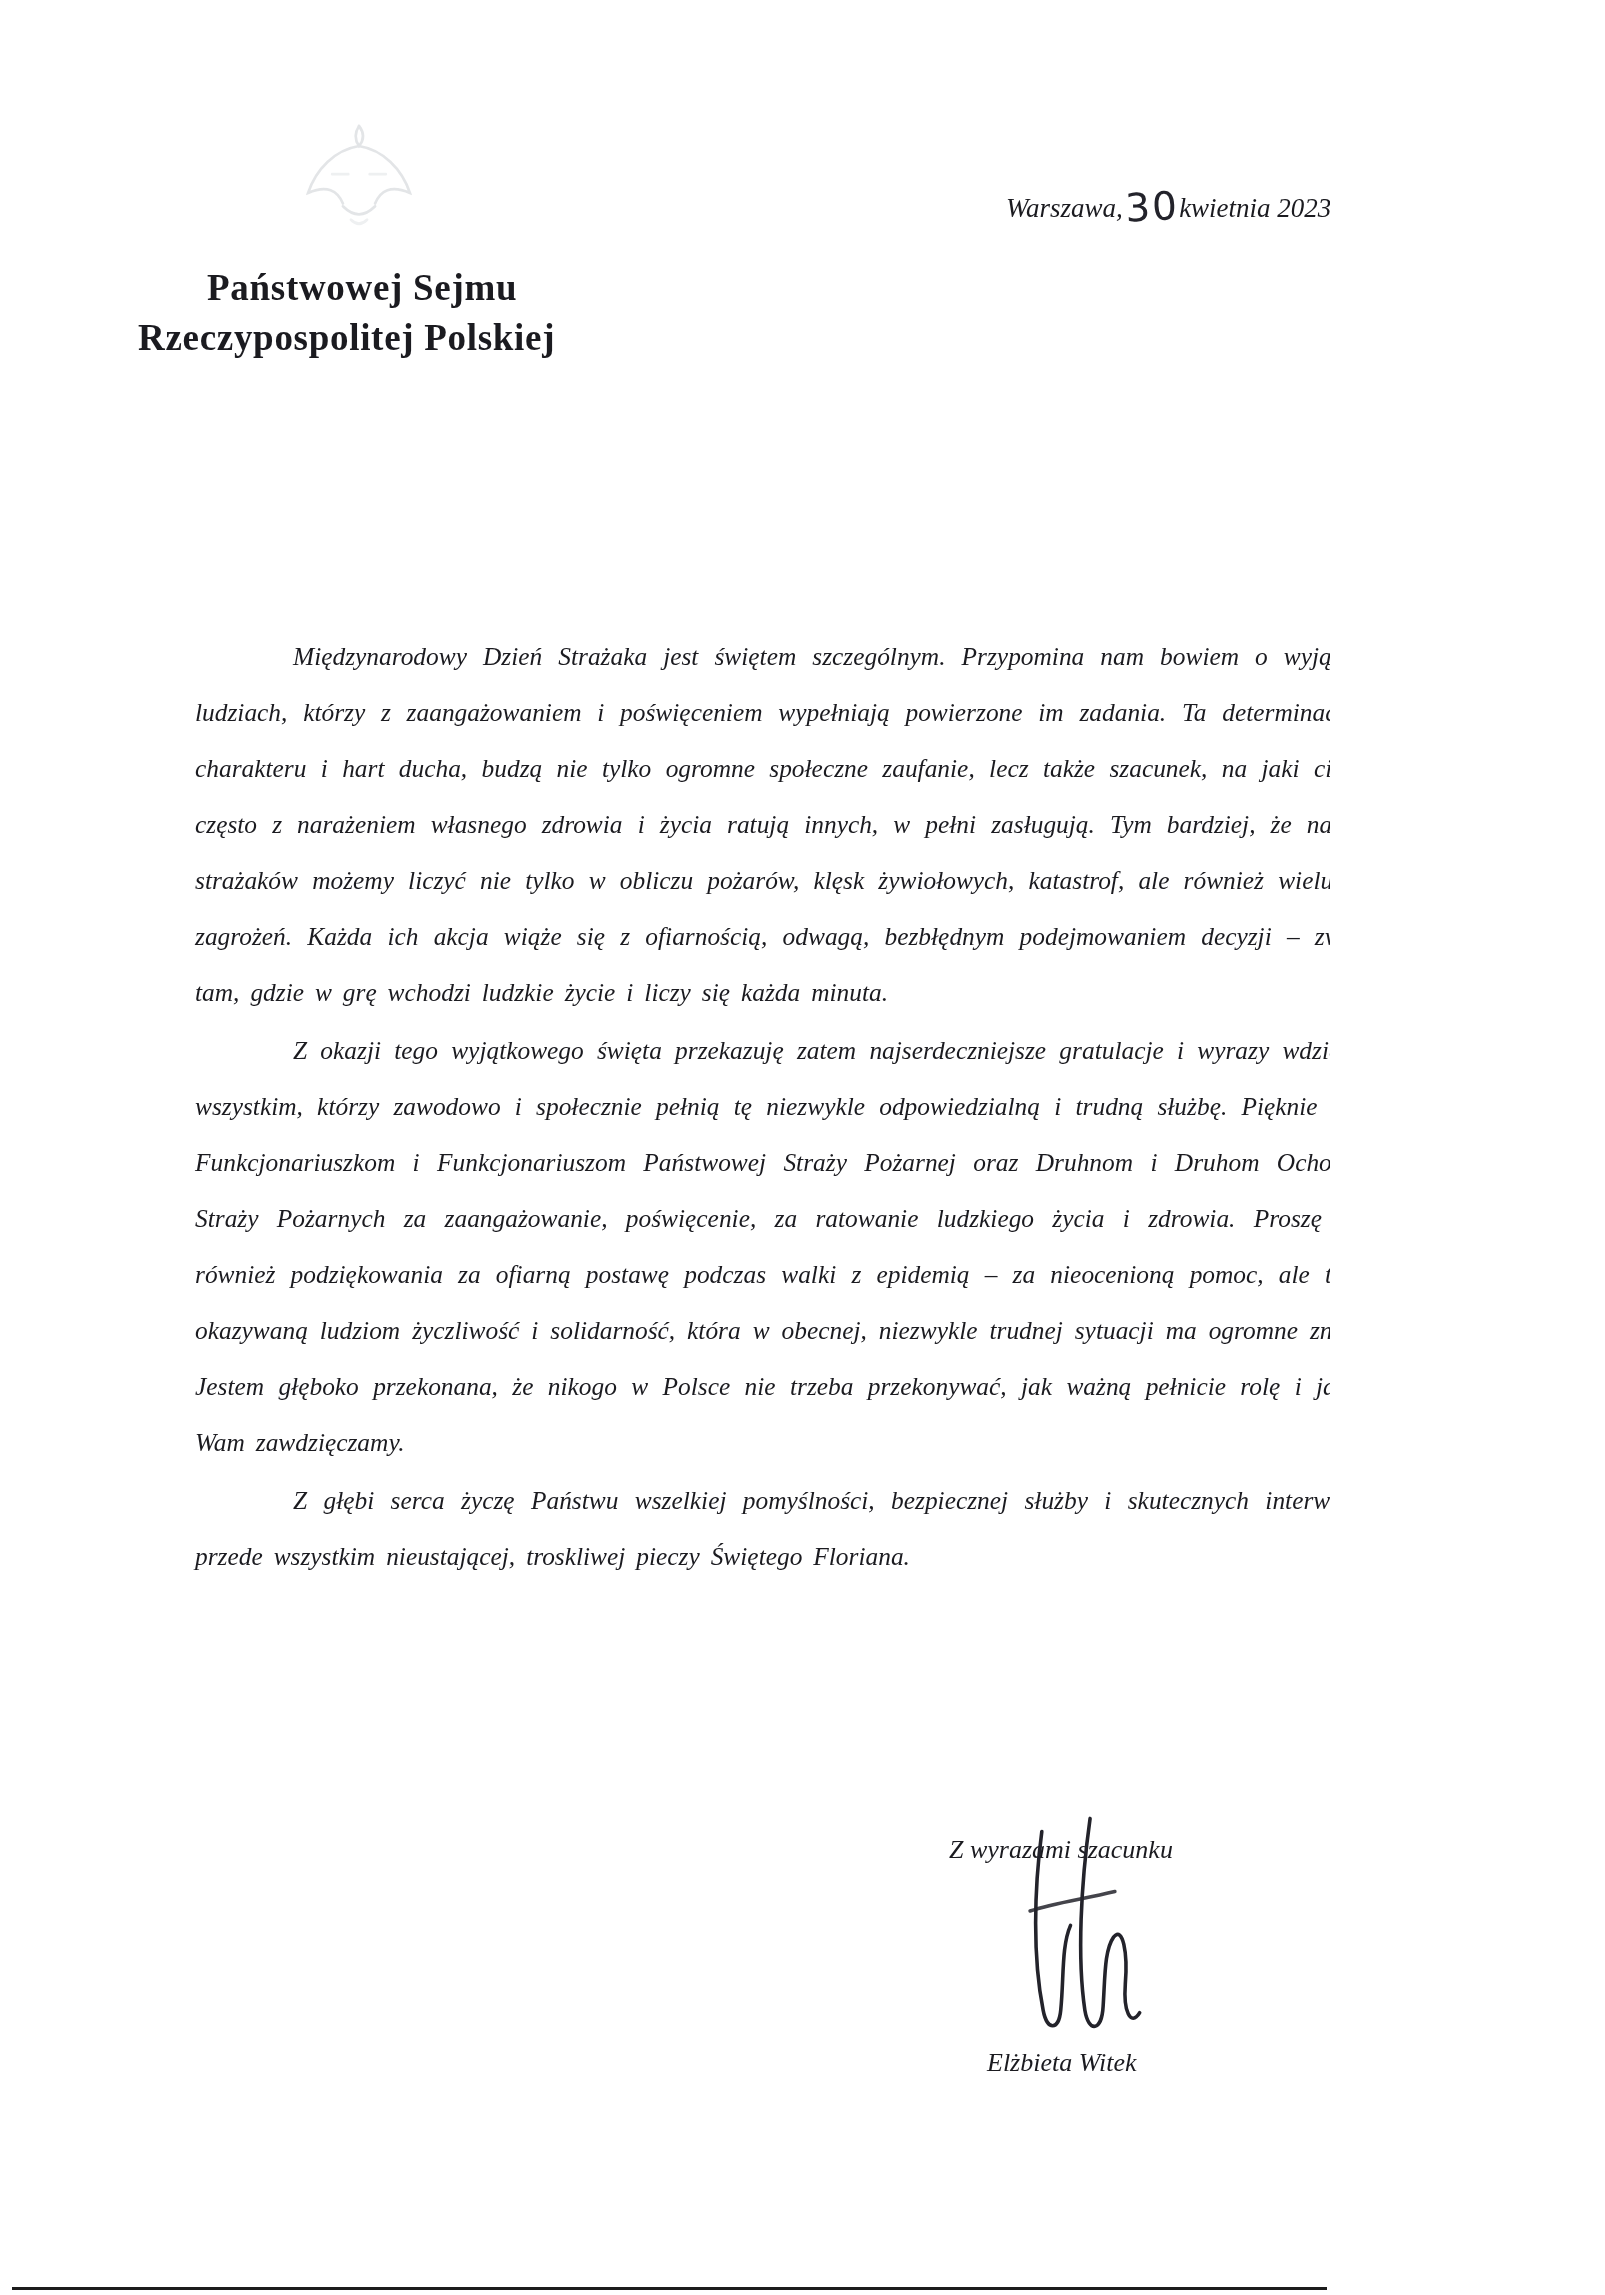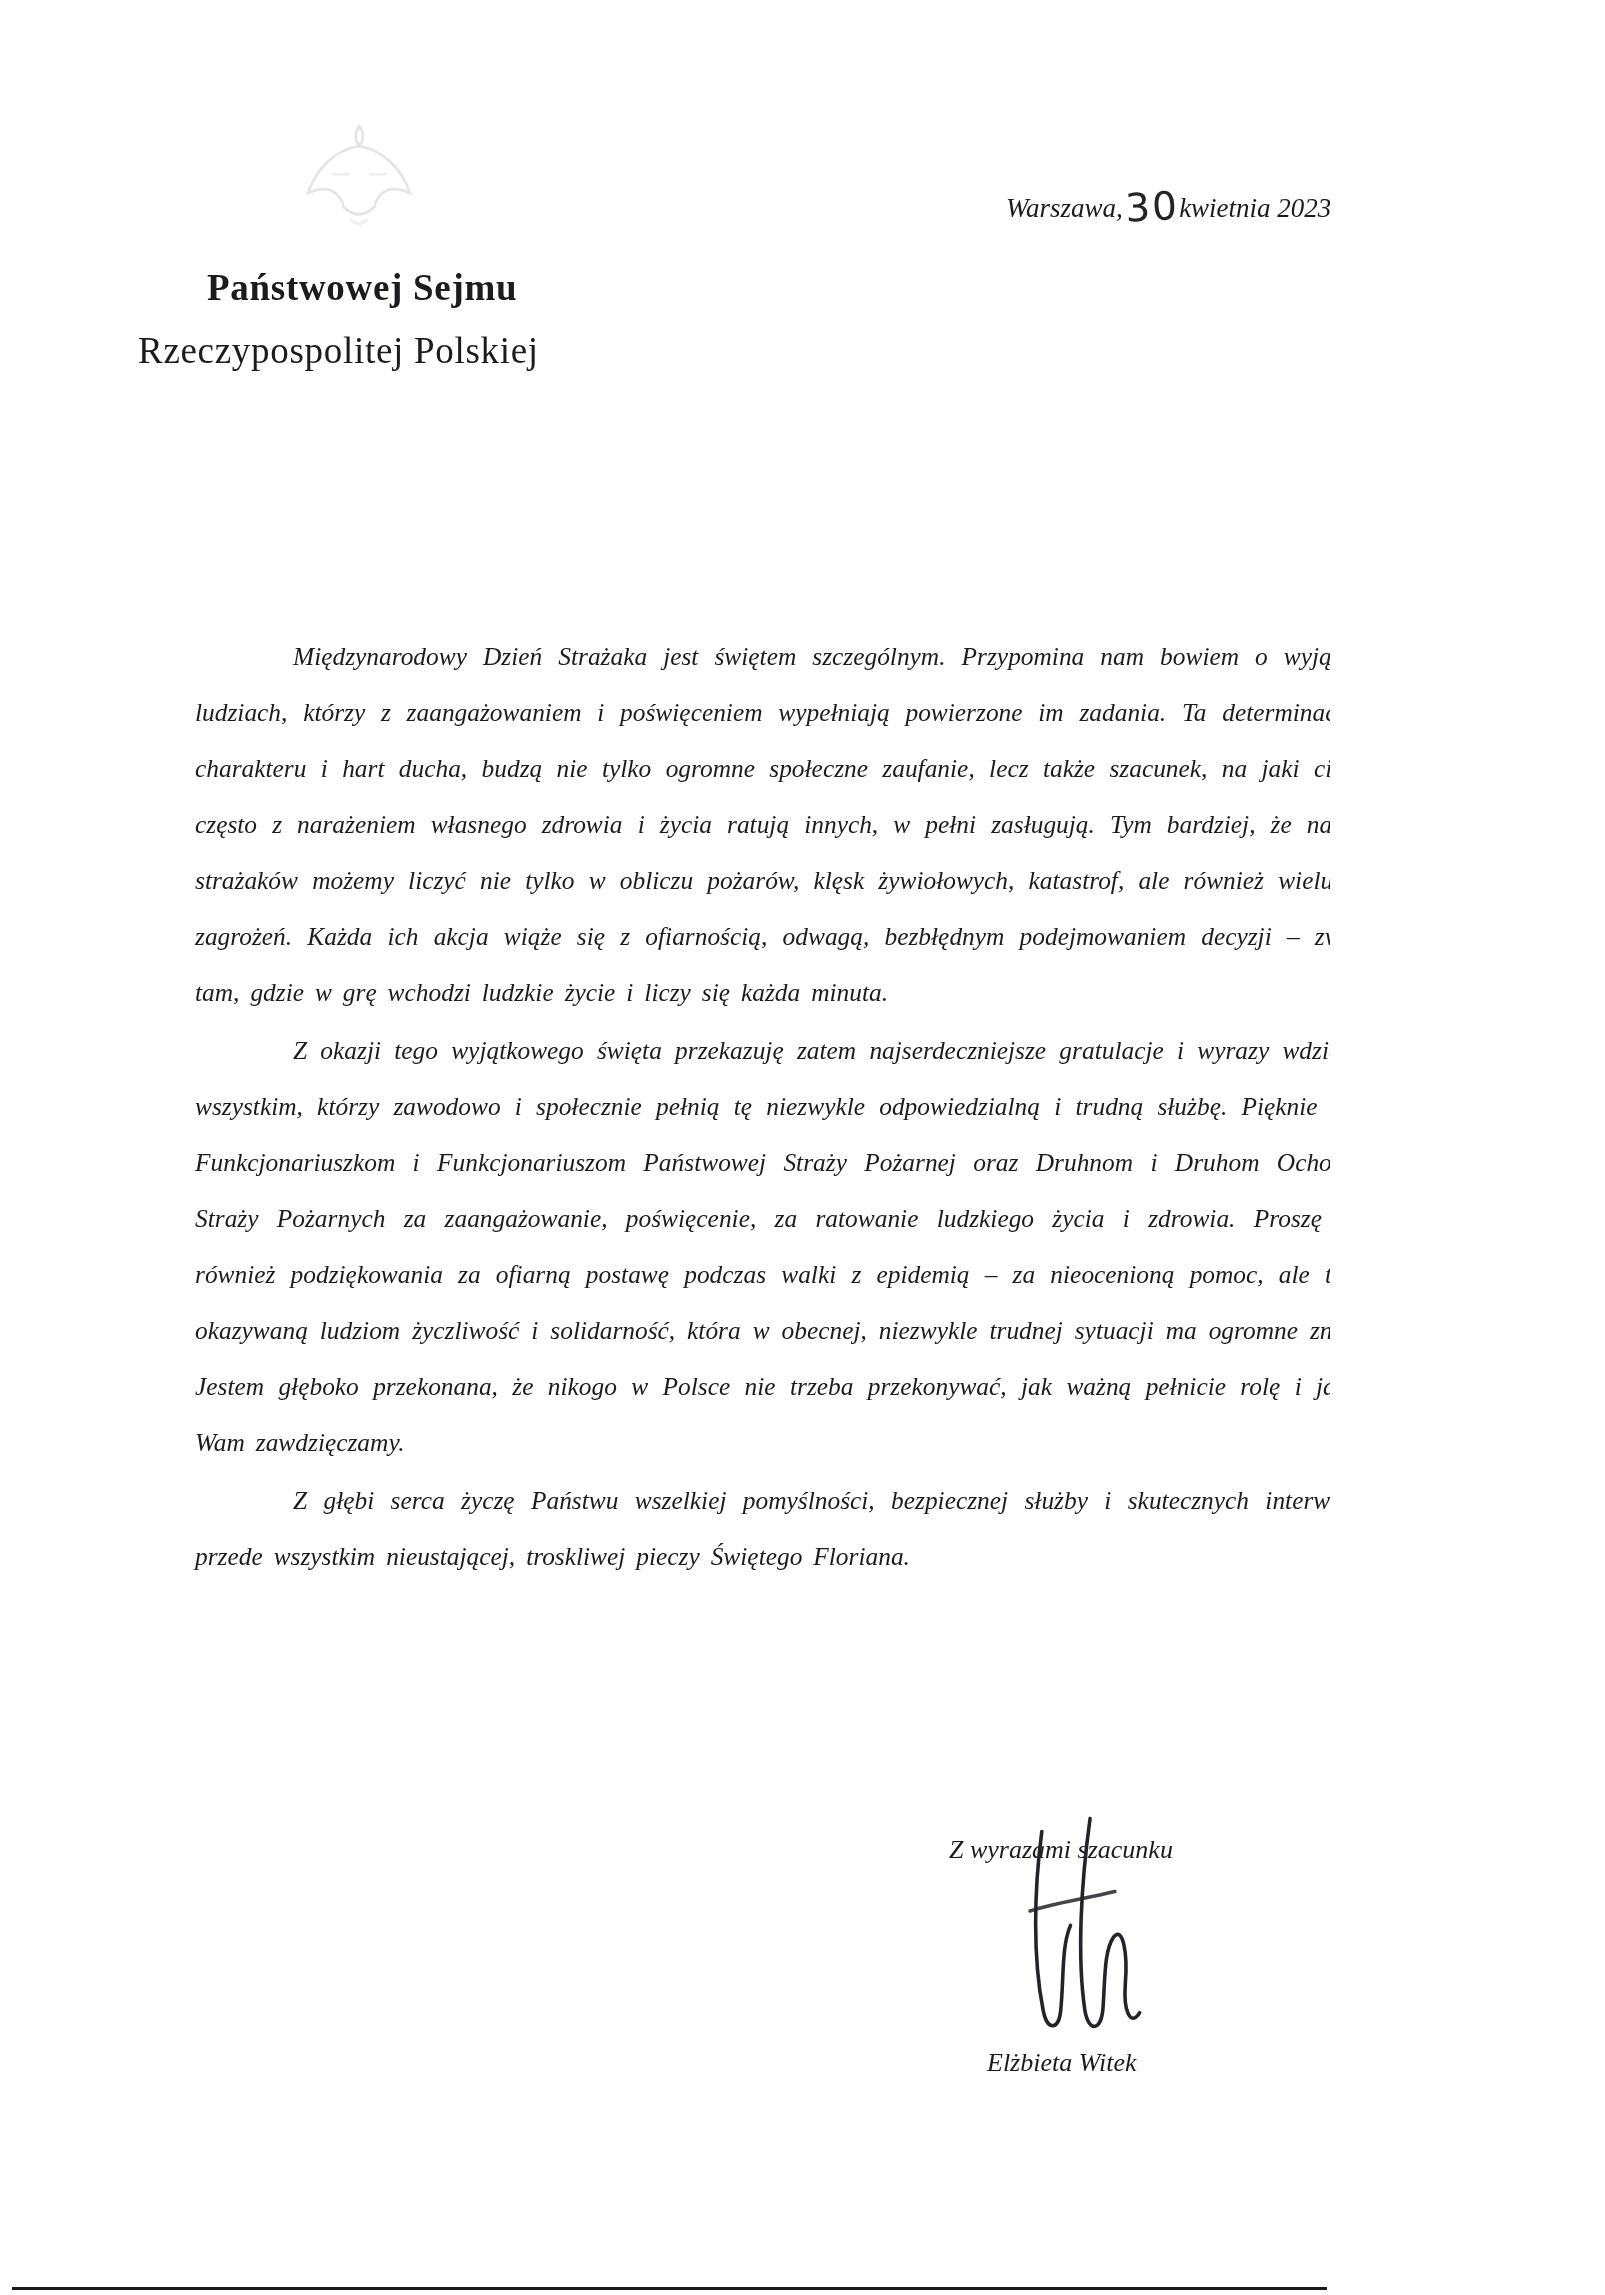--- a/index.html
+++ b/index.html
@@ -46,23 +46,23 @@
   .sender-line1 {
     position: absolute;
     left: 207px; top: 266px;
     font-size: 37px;
     font-weight: 600;
     letter-spacing: 0.7px;
     white-space: nowrap;
   }
   .sender-line2 {
     position: absolute;
-    left: 138px; top: 329px;
+    left: 138px; top: 316px;
     font-size: 37px;
-    font-weight: 400;
+    font-weight: 700;
     letter-spacing: 0.7px;
     white-space: nowrap;
   }
 
   
   .salutation {
     position: absolute;
     left: 292px; top: 457px;
     font-style: italic;
     font-size: 25px;

